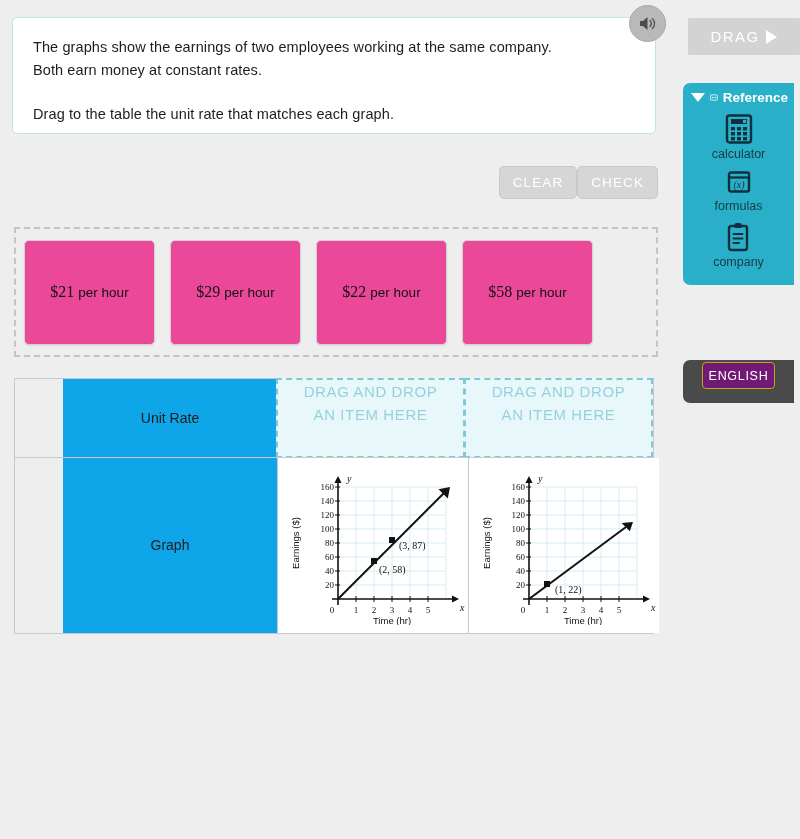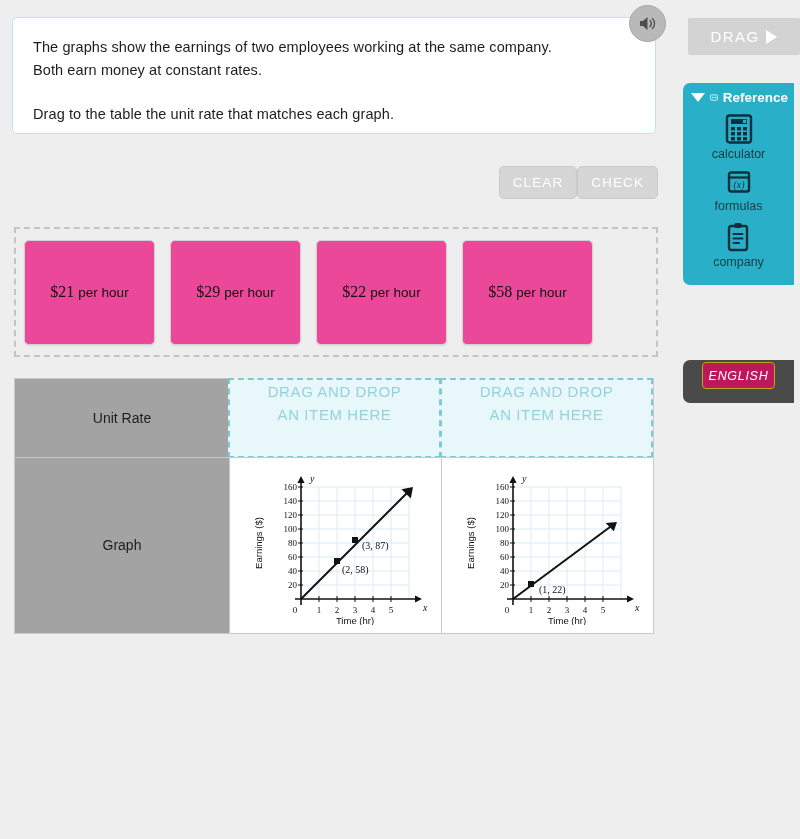--- a/index.html
+++ b/index.html
@@ -135,28 +135,29 @@
     box-sizing: border-box;
     display: flex;
     flex-direction: column;
   }
   .trow { display: flex; }
   .trow-rate { height: 78px; }
   .trow-graph { height: 176px; border-top: 1px solid #c9c9c9; }
 
   .rowhead {
     width: 214px;
-    background: #a3a3a3;
+    background: #0ea5e9;
     display: flex;
     align-items: center;
     justify-content: center;
     font-size: 14px;
     color: #1d1d1d;
     box-sizing: border-box;
     flex: 0 0 214px;
+    margin-left: 48px;
   }
 
   .dropzone {
     flex: 1 1 0;
     background: #e8f7f9;
     border: 2px dashed #7fc8d8;
     margin: -1px 0 -1px -1px;
     display: flex;
     flex-direction: column;
     align-items: center;
@@ -259,31 +260,30 @@
   }
   .ref-label {
     color: #143a46;
     font-size: 12.5px;
   }
   .lang-btn {
     display: block;
     margin: 2px auto 0 auto;
     width: 71px;
     height: 25px;
-    background: #be185d;
+    background: #701a75;
     border: 1px solid #b9aa14;
     border-radius: 4px;
     color: #ffffff;
     font-size: 12.5px;
     letter-spacing: 0.7px;
     display: flex;
     align-items: center;
     justify-content: center;
     cursor: pointer;
-    font-style: italic;
   }
   .info-badge {
     width: 13px; height: 13px;
     border-radius: 50%;
     background: #ffffff;
     color: #4a4a4a;
     font-size: 9px;
     font-style: italic;
     font-weight: bold;
     display: flex;

